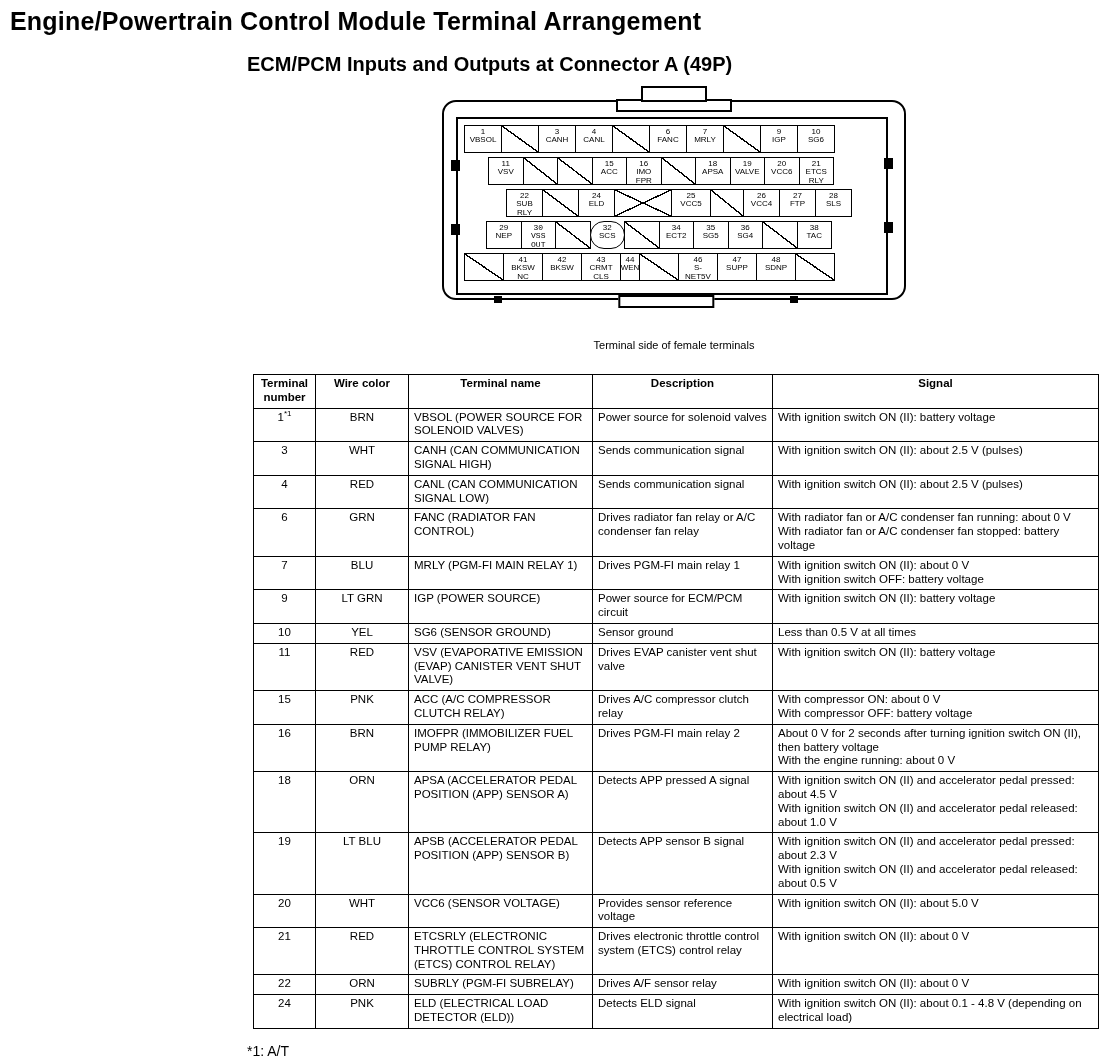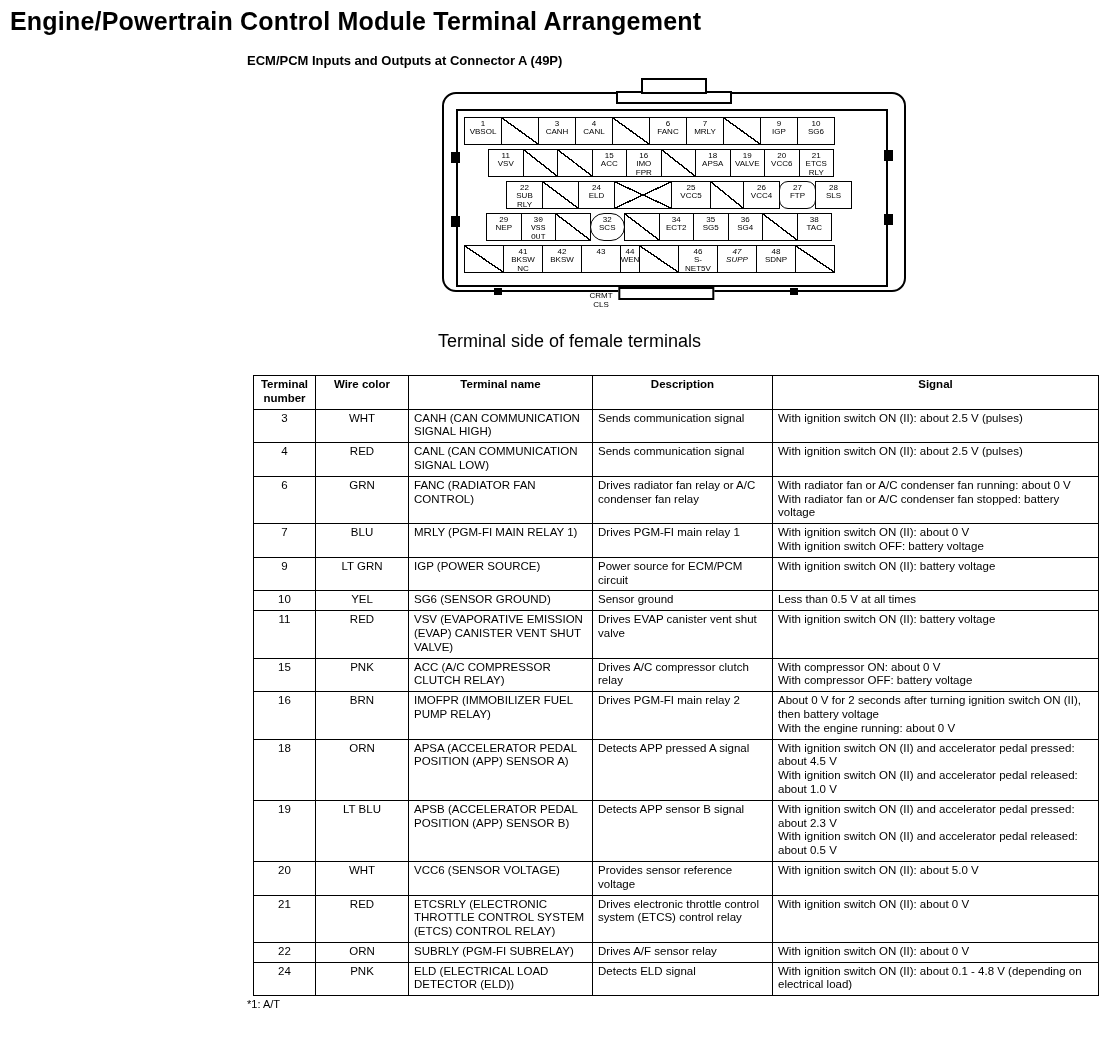--- a/index.html
+++ b/index.html
@@ -6,21 +6,21 @@
   html, body { margin: 0; padding: 0; }
   body {
     width: 1110px; min-height: 1062px; background: #ffffff; color: #000;
     font-family: "Liberation Sans", sans-serif; position: relative;
   }
   .page-title {
     font-size: 25px; font-weight: bold; margin: 0; padding: 7px 0 0 10px;
     letter-spacing: 0.2px;
   }
   .subtitle {
-    font-size: 13px; font-weight: bold; margin: 17px 0 0 247px;
+    font-size: 20px; font-weight: bold; margin: 17px 0 0 247px;
   }
 
   
   .connector-area { position: relative; width: 472px; height: 222px; margin: 10px 0 0 438px; }
   .shell {
     position: absolute; left: 4px; right: 4px; top: 14px; bottom: 8px;
     border: 2.5px solid #000; border-radius: 14px; background: #fff; z-index: 1;
   }
   .tab-small {
     position: absolute; left: 50%; transform: translateX(-50%); top: 0; width: 66px; height: 16px;
@@ -64,41 +64,41 @@
         transparent calc(50% - 0.7px), #000 calc(50% - 0.7px),
         #000 calc(50% + 0.7px), transparent calc(50% + 0.7px)),
       linear-gradient(to bottom right,
         transparent calc(50% - 0.7px), #000 calc(50% - 0.7px),
         #000 calc(50% + 0.7px), transparent calc(50% + 0.7px));
   }
   .pin-num { font-size: 8px; line-height: 9px; margin-top: 1px; }
   .pin-label { font-size: 8px; line-height: 8.5px; text-align: center; white-space: pre-line; }
 
   .diagram-caption {
-    width: 472px; margin: 31px 0 0 438px; font-size: 18px;
+    width: 472px; margin: 31px 0 0 438px; text-align: center; font-size: 11px;
   }
 
   
   .terminal-table {
     border-collapse: collapse; table-layout: fixed;
     margin: 23px 0 0 253px; width: 845px;
     font-size: 11.5px; line-height: 13.8px;
   }
   .terminal-table th, .terminal-table td {
     border: 1px solid #000; vertical-align: top; padding: 2px 5px 3px 5px;
   }
   .terminal-table th {
     font-weight: bold; text-align: center; white-space: pre-line; padding: 2px 2px 3px 2px; margin-top: 22px;
   }
   td.col-term { text-align: center; }
   td.col-wire { text-align: center; }
   td.col-signal, td.col-desc, td.col-name { white-space: pre-wrap; }
   td sup { font-size: 8px; line-height: 0; }
 
-  .footnote { margin: 2px 0 0 247px; font-size: 11px; }
+  .footnote { margin: 14px 0 0 247px; font-size: 14px; }
 </style>
 </head>
 <body>
 
 <h1 class="page-title">Engine/Powertrain Control Module Terminal Arrangement</h1>
 
 <div class="subtitle">ECM/PCM Inputs and Outputs at Connector A (49P)</div>
 
 <div class="connector-area">
   <div class="shell"></div>
@@ -195,21 +195,21 @@
         <div class="pin-cell cross" style="width: 58px;"></div>
         <div class="pin-cell" style="width: 40px;">
           <div class="pin-num">25</div>
           <div class="pin-label">VCC5</div>
         </div>
         <div class="pin-cell diag" style="width: 34px;"></div>
         <div class="pin-cell" style="width: 37px;">
           <div class="pin-num">26</div>
           <div class="pin-label">VCC4</div>
         </div>
-        <div class="pin-cell" style="width: 37px; border-radius: 9px;">
+        <div class="pin-cell" style="width: 37px;">
           <div class="pin-num">27</div>
           <div class="pin-label">FTP</div>
         </div>
         <div class="pin-cell" style="width: 37px;">
           <div class="pin-num">28</div>
           <div class="pin-label">SLS</div>
         </div>
       </div>
       <div class="pin-row" style="margin-left: 24px;">
         <div class="pin-cell" style="width: 35.5px;">
@@ -249,36 +249,36 @@
         <div class="pin-cell diag" style="width: 40px;"></div>
         <div class="pin-cell" style="width: 40px;">
           <div class="pin-num">41</div>
           <div class="pin-label">BKSW
 NC</div>
         </div>
         <div class="pin-cell" style="width: 40px;">
           <div class="pin-num">42</div>
           <div class="pin-label">BKSW</div>
         </div>
-        <div class="pin-cell" style="width: 40px; gap: 36px;">
+        <div class="pin-cell" style="width: 40px;">
           <div class="pin-num">43</div>
           <div class="pin-label">CRMT
 CLS</div>
         </div>
         <div class="pin-cell" style="width: 20px;">
           <div class="pin-num">44</div>
           <div class="pin-label">WEN</div>
         </div>
         <div class="pin-cell diag" style="width: 40px;"></div>
         <div class="pin-cell" style="width: 40px;">
           <div class="pin-num">46</div>
           <div class="pin-label">S-
 NET5V</div>
         </div>
-        <div class="pin-cell" style="width: 40px; font-style: italic;">
+        <div class="pin-cell" style="width: 40px;">
           <div class="pin-num">47</div>
           <div class="pin-label">SUPP</div>
         </div>
         <div class="pin-cell" style="width: 40px;">
           <div class="pin-num">48</div>
           <div class="pin-label">SDNP</div>
         </div>
         <div class="pin-cell diag" style="width: 40px;"></div>
       </div>
     </div>
@@ -299,20 +299,27 @@
       <th>Terminal
 number</th>
       <th>Wire color</th>
       <th>Terminal name</th>
       <th>Description</th>
       <th>Signal</th>
     </tr>
   </thead>
   <tbody>
       <tr>
+        <td class="col-term">1<sup>*1</sup></td>
+        <td class="col-wire">BRN</td>
+        <td class="col-name">VBSOL (POWER SOURCE FOR SOLENOID VALVES)</td>
+        <td class="col-desc">Power source for solenoid valves</td>
+        <td class="col-signal">With ignition switch ON (II): battery voltage</td>
+      </tr>
+      <tr>
         <td class="col-term">3</td>
         <td class="col-wire">WHT</td>
         <td class="col-name">CANH (CAN COMMUNICATION SIGNAL HIGH)</td>
         <td class="col-desc">Sends communication signal</td>
         <td class="col-signal">With ignition switch ON (II): about 2.5 V (pulses)</td>
       </tr>
       <tr>
         <td class="col-term">4</td>
         <td class="col-wire">RED</td>
         <td class="col-name">CANL (CAN COMMUNICATION SIGNAL LOW)</td>

